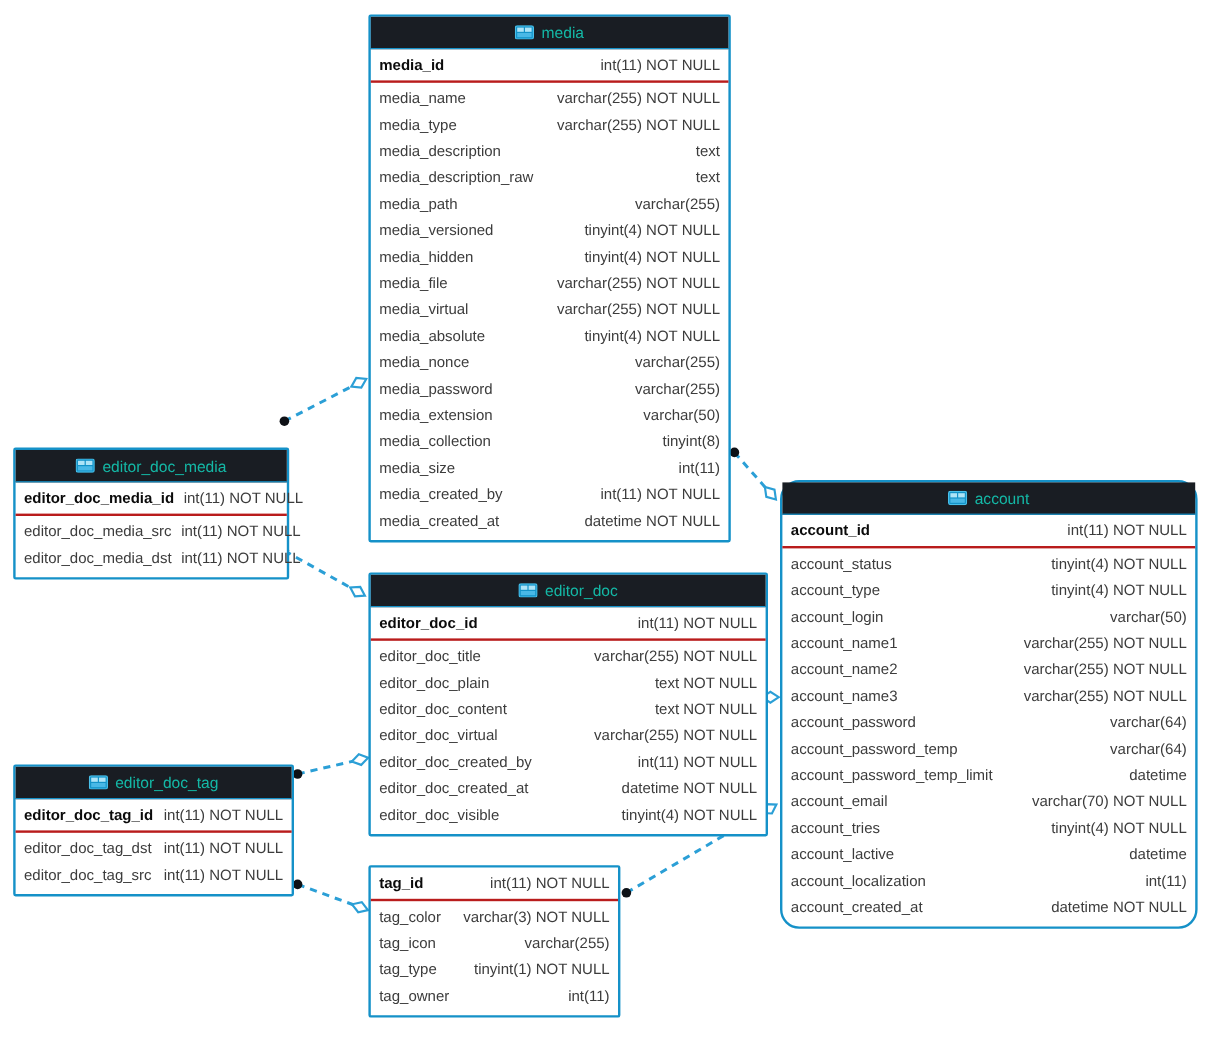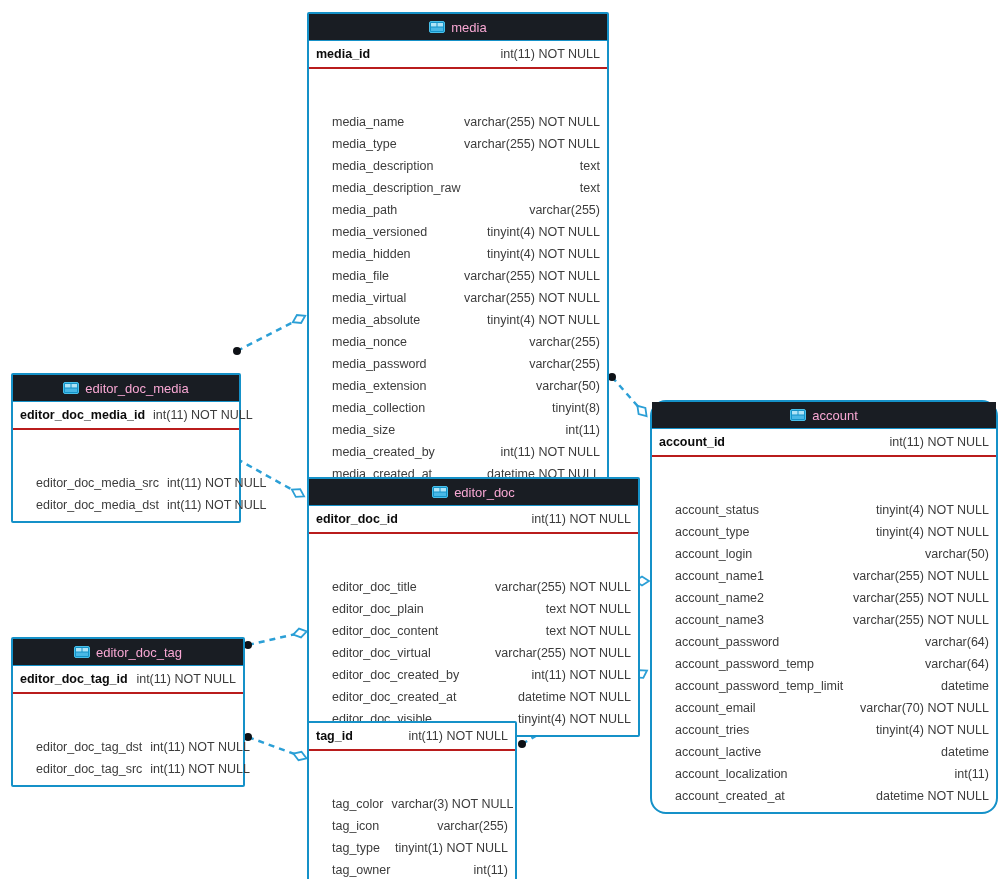--- a/index.html
+++ b/index.html
@@ -6,32 +6,32 @@
   #canvas {
     position:relative; width:1005px; height:879px; background:#ffffff;
     font-family:"Liberation Sans", sans-serif; overflow:hidden;
   }
   #connector-layer { position:absolute; left:0; top:0; width:1005px; height:879px; }
   .db-table {
     position:absolute; background:#ffffff; border:2px solid #1591c8;
     border-radius:2px; box-sizing:border-box;
   }
   .thead {
-    background:#191d23; color:#f9a8d4; height:26px;
+    background:#191d23; color:#14b8a6; height:26px;
     display:flex; align-items:center; justify-content:center; gap:6px;
     font-size:13px; border-bottom:1px solid #1591c8;
   }
   .ticon { display:inline-flex; align-items:center; }
   .pkrow {
     height:26px; display:flex; align-items:center; justify-content:space-between;
     gap:8px; padding:0 7px; border-bottom:2px solid #b91c1c;
     font-size:12.5px; white-space:nowrap;
   }
   .pkrow .fname { font-weight:bold; color:#0b0b0b; }
-  .tbody { padding:2px 0 5px 16px;margin-top:40px; }
+  .tbody { padding:2px 0 5px 0; }
   .frow {
     height:22px; display:flex; align-items:center; justify-content:space-between;
     gap:8px; padding:0 7px; font-size:12.5px; white-space:nowrap;
   }
   .fname, .ftype { color:#3c3c3c; }
   line.conn { stroke:#2b9fd6; stroke-width:2.5; stroke-dasharray:6 5; }
   circle.dot { fill:#0e1116; }
   polygon.dmd { fill:#ffffff; stroke:#2b9fd6; stroke-width:1.8; }
 </style>
 </head>

